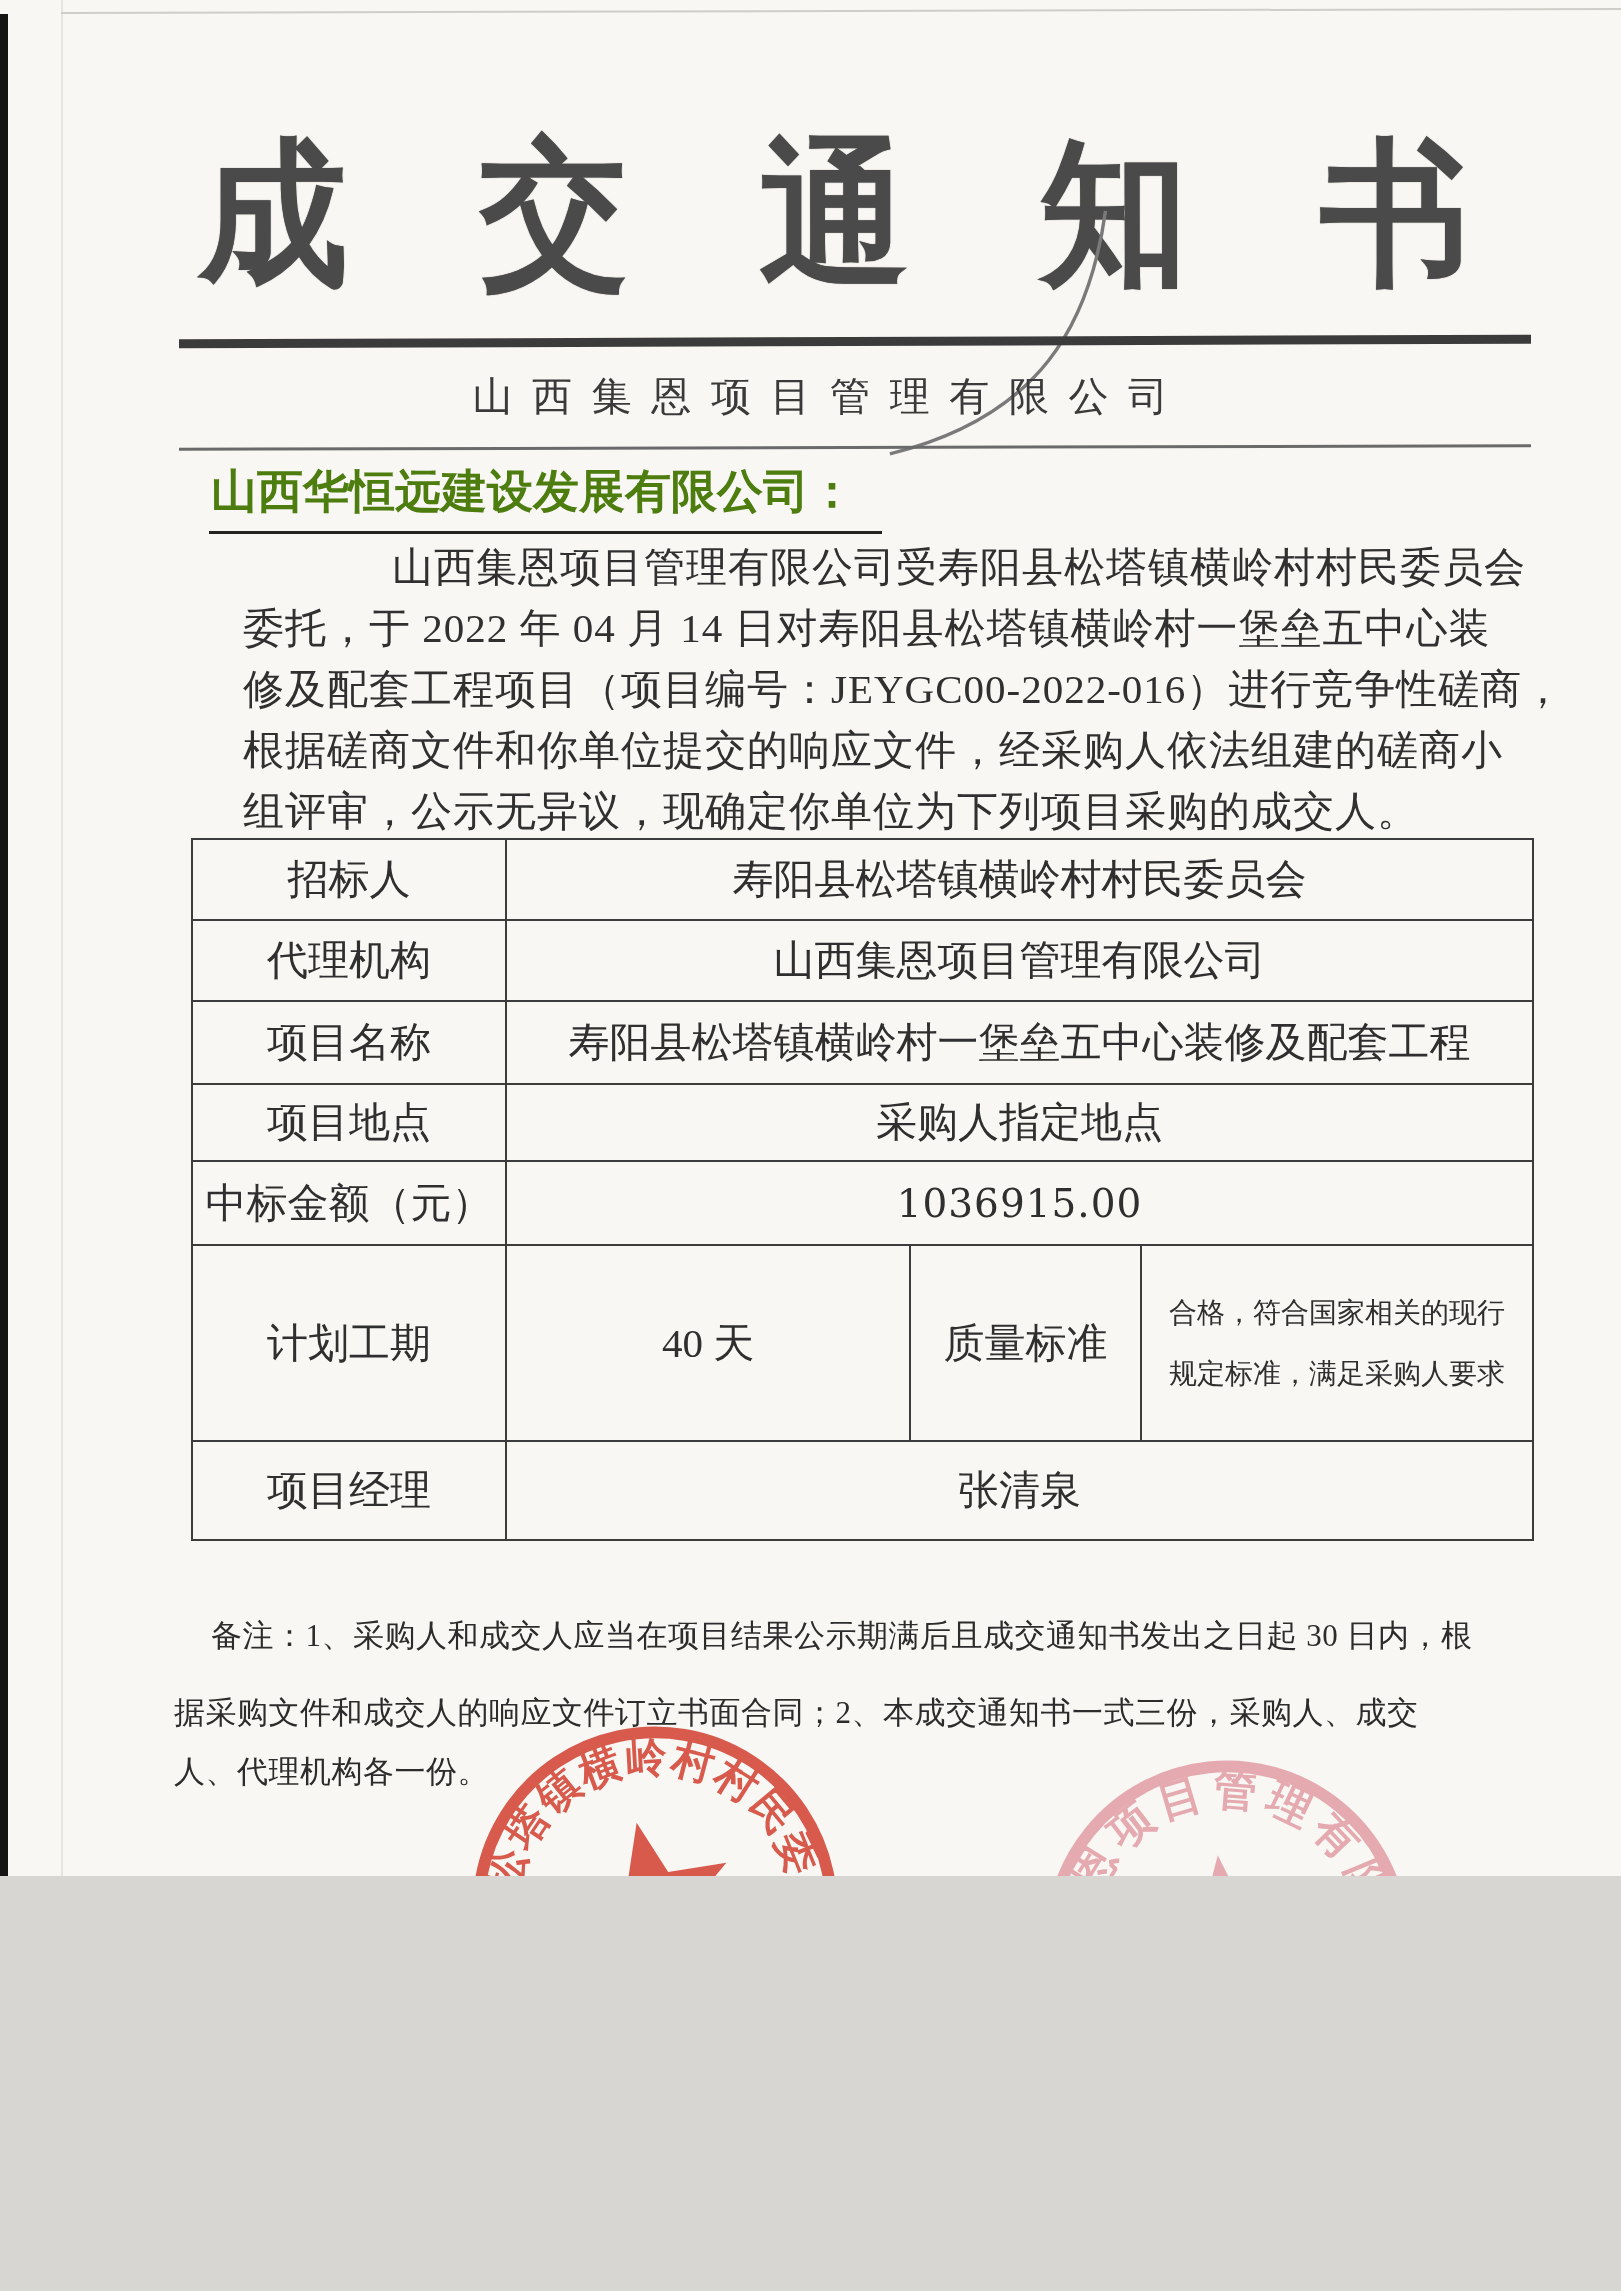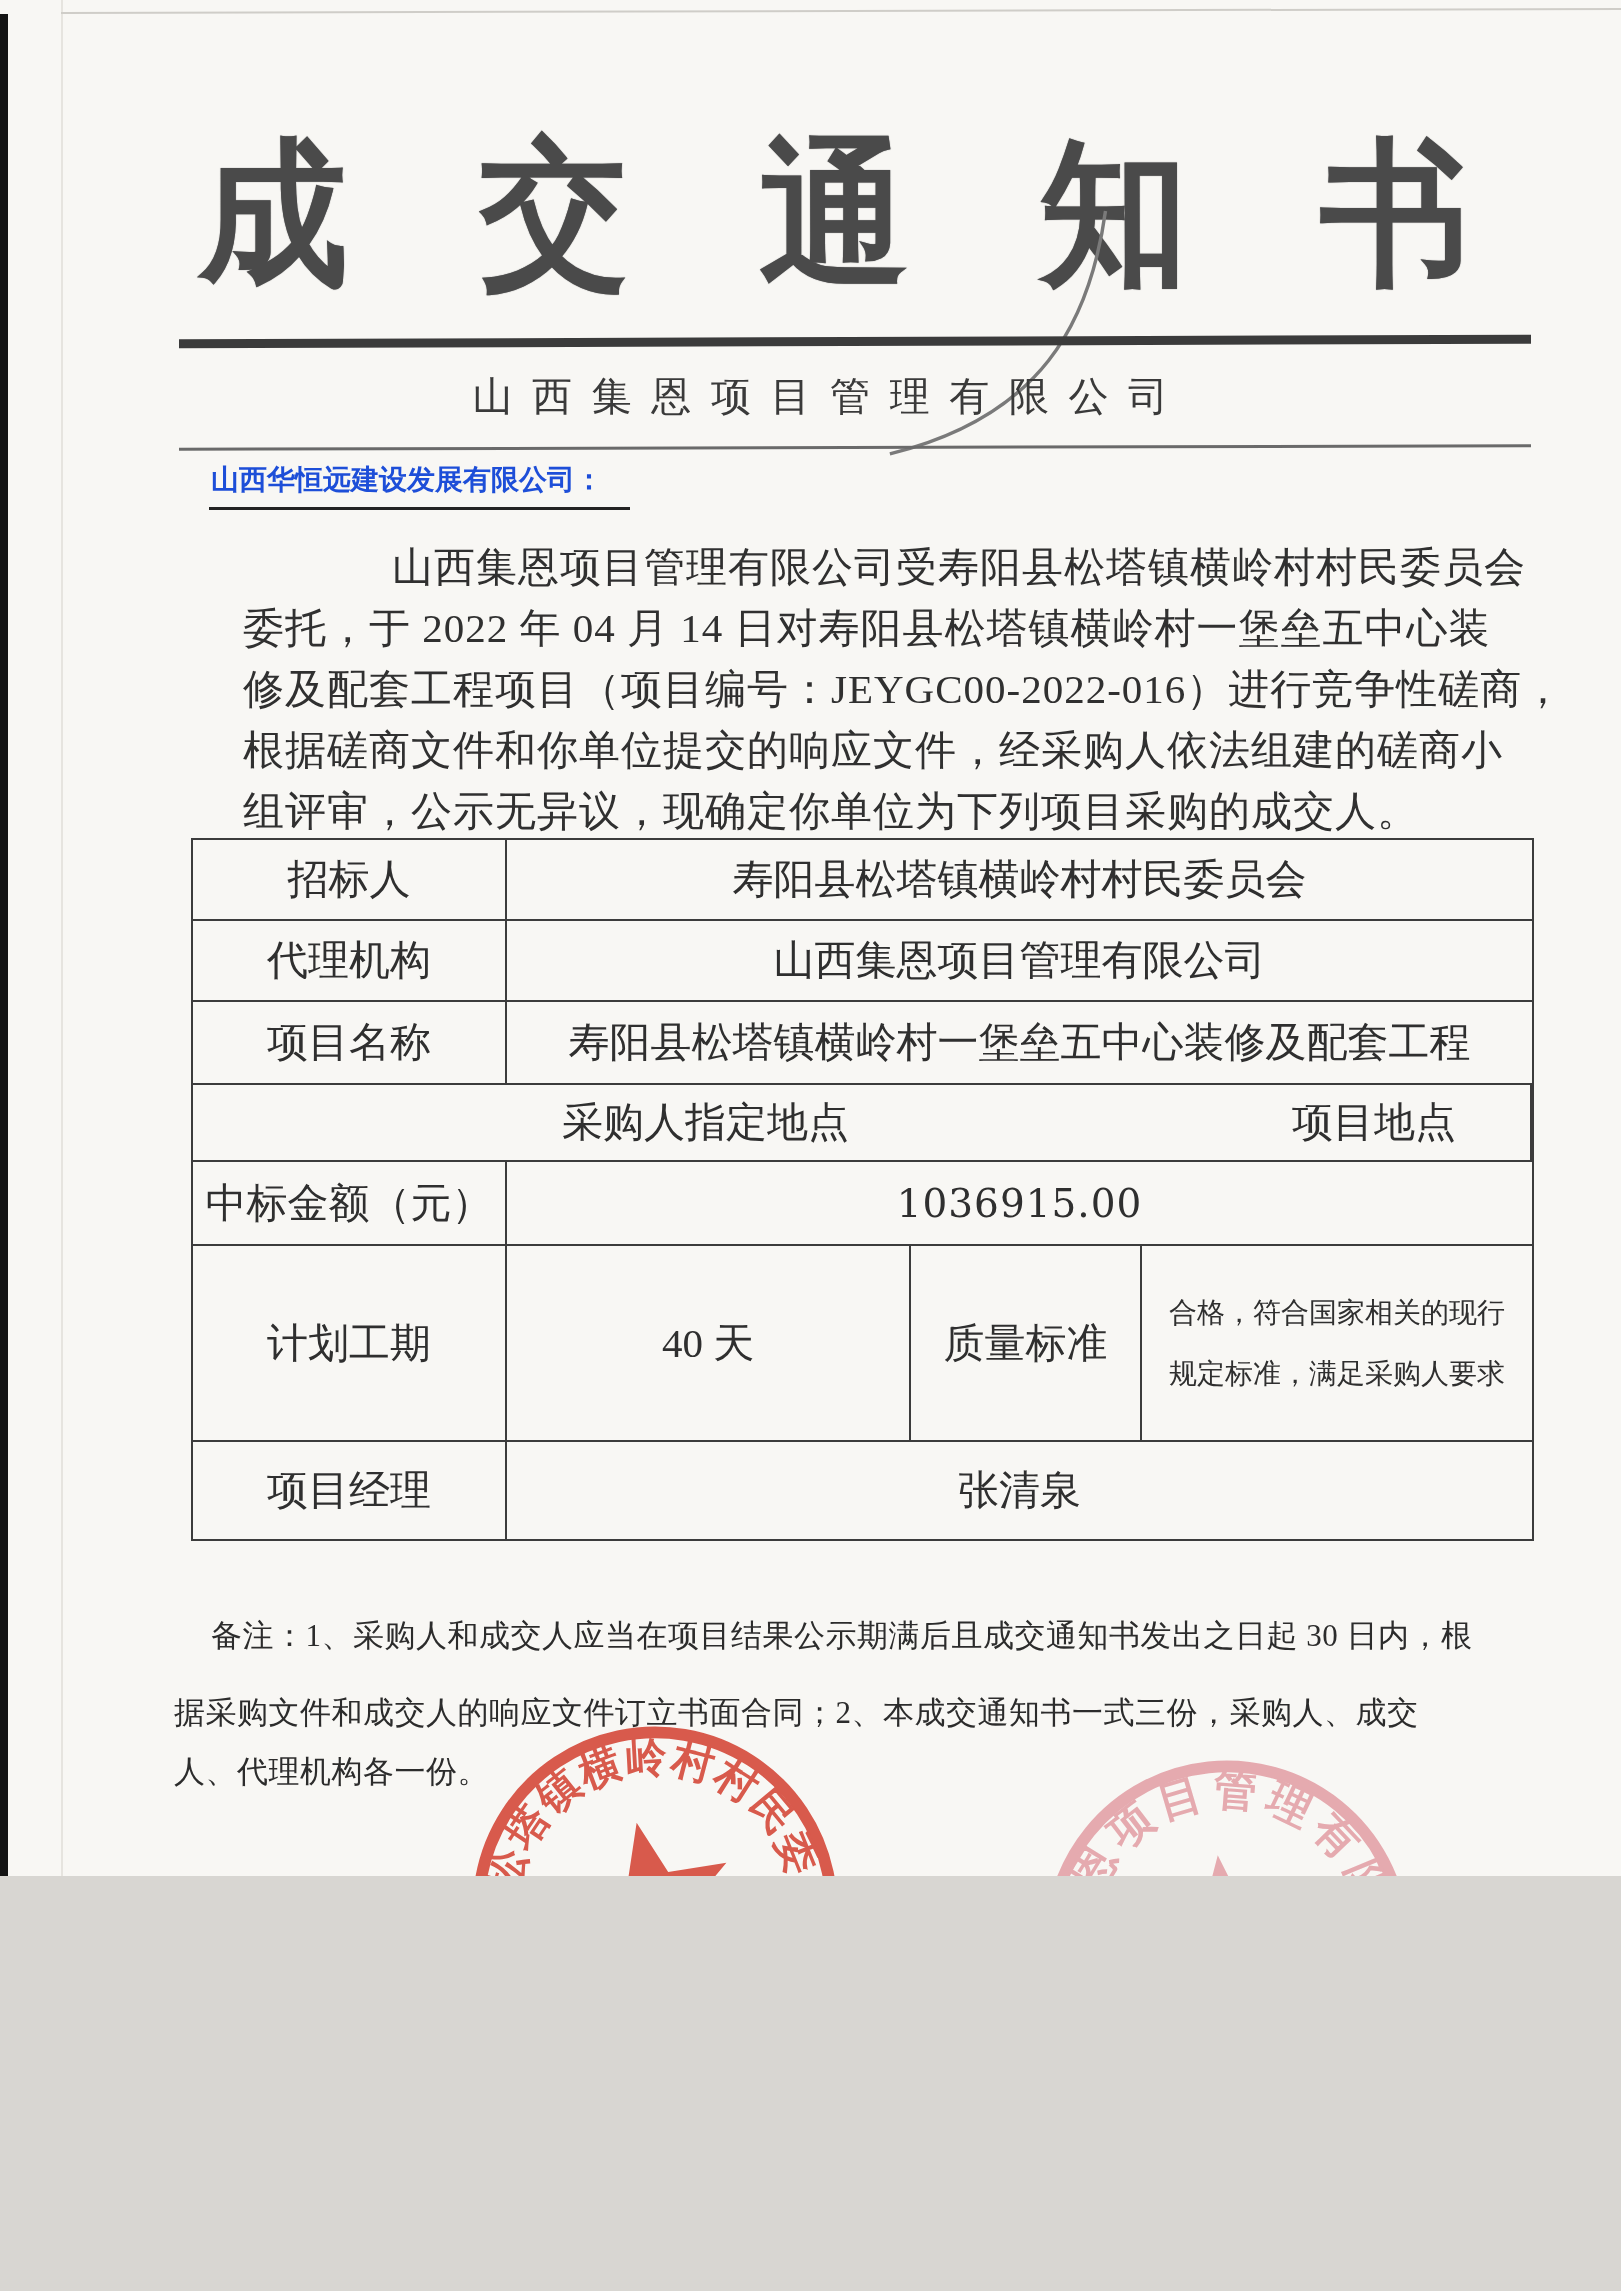--- a/index.html
+++ b/index.html
@@ -29,21 +29,21 @@
   .rule-thin{position:absolute;left:179px;top:446px;width:1352px;height:2.9px;background:#6a6a6a;transform:rotate(-0.15deg);}
   .issuer-line{
     position:absolute;left:0;top:369px;width:1621px;
     text-align:center;font-size:40px;color:#3a3a3a;
     letter-spacing:19.6px;padding-left:19.6px;white-space:nowrap;
   }
   .title-stroke{position:absolute;left:0;top:0;pointer-events:none;}
 
   .addressee{
     position:absolute;left:209px;top:461px;
-    font-size:28px;font-weight:700;color:#1d4ed8;
+    font-size:46px;font-weight:700;color:#4d7c0f;
     border-bottom:3.9px solid #232323;
     padding:0 27.4px 7.8px 2px;white-space:nowrap;
   }
 
   .body-par{position:absolute;left:243px;top:537px;width:1245px;}
   .body-line{font-size:41px;line-height:61px;letter-spacing:1px;white-space:nowrap;color:#303030;}
   .body-line.first{padding-left:149px;}
 
   .award-table{
     position:absolute;left:191px;top:838px;width:1343px;
@@ -116,22 +116,22 @@
     </div>
     <div class="t-row r2">
       <div class="t-cell t-label">代理机构</div>
       <div class="t-cell t-value">山西集恩项目管理有限公司</div>
     </div>
     <div class="t-row r3">
       <div class="t-cell t-label">项目名称</div>
       <div class="t-cell t-value">寿阳县松塔镇横岭村一堡垒五中心装修及配套工程</div>
     </div>
     <div class="t-row r4">
+      <div class="t-cell t-label">项目地点</div>
       <div class="t-cell t-value">采购人指定地点</div>
-      <div class="t-cell t-label">项目地点</div>
     </div>
     <div class="t-row r5">
       <div class="t-cell t-label">中标金额（元）</div>
       <div class="t-cell t-value amount">1036915.00</div>
     </div>
     <div class="t-row r6">
       <div class="t-cell t-label">计划工期</div>
       <div class="t-cell c-duration">40 天</div>
       <div class="t-cell c-qlabel">质量标准</div>
       <div class="t-cell c-qvalue">合格，符合国家相关的现行规定标准，满足采购人要求</div>

